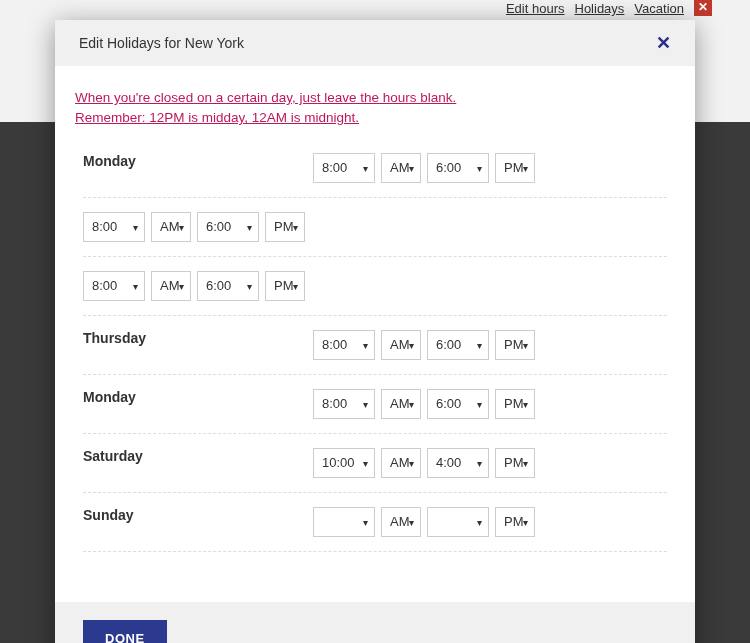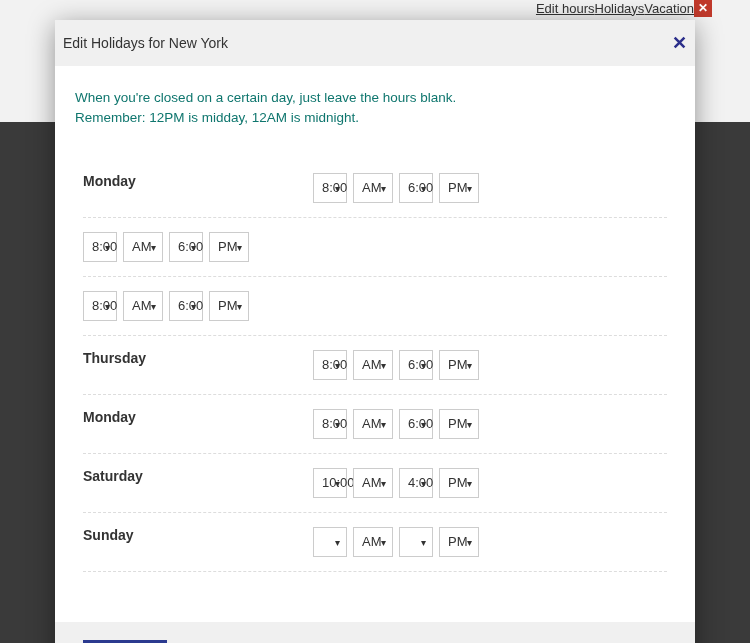--- a/index.html
+++ b/index.html
@@ -16,21 +16,22 @@
       top: 0; left: 0; right: 0;
       height: 122px;
       background: #f2f2f2;
     }
     .bg-links {
       position: absolute;
       top: 0; right: 38px;
       font-size: 13px;
       color: #333;
       display: flex;
-      align-items: center;
+      gap: 10px;
+      align-items: flex-end;
       height: 16px;
     }
     .bg-links a { color: #333; text-decoration: underline; }
     .bg-close {
       width: 18px; height: 18px;
       background: #c0392b;
       color: #fff;
       display: flex;
       align-items: center;
       justify-content: center;
@@ -39,21 +40,21 @@
     }
     .modal {
       position: absolute;
       top: 20px; left: 55px;
       width: 640px;
       background: #fff;
       box-shadow: 0 5px 25px rgba(0,0,0,0.4);
     }
     .modal-header {
       background: #f0f0f0;
-      padding: 14px 8px;
+      padding: 14px 24px;
       display: flex;
       justify-content: space-between;
       align-items: center;
     }
     .modal-title {
       font-size: 14px;
       color: #333;
       font-weight: 400;
     }
     .close-x {
@@ -61,23 +62,24 @@
       font-size: 18px;
       font-weight: bold;
       cursor: pointer;
       line-height: 1;
     }
     .modal-body {
       padding: 22px 20px 50px 20px;
     }
     .intro {
       font-size: 13.5px;
-      color: #0f766e;
+      color: #be185d;
       line-height: 1.5;
-      margin-bottom: 30px;
+      margin-bottom: 10px;
+      text-decoration: underline;
     }
     .hours-list {
       padding: 0 8px;
     }
     .day-row {
       display: flex;
       align-items: flex-start;
       padding: 14px 0;
       border-bottom: 1px dashed #ddd;
     }
@@ -96,21 +98,21 @@
       border: 1px solid #ccc;
       background: #fff;
       font-size: 13px;
       color: #333;
       padding: 0 22px 0 8px;
       position: relative;
       display: flex;
       align-items: center;
       cursor: pointer;
     }
-    .sel-time { width: 34px; }
+    .sel-time { width: 62px; }
     .sel-ampm { width: 40px; }
     .sel::after {
       content: "▾";
       position: absolute;
       right: 6px;
       top: 50%;
       transform: translateY(-50%);
       font-size: 10px;
       color: #333;
     }

